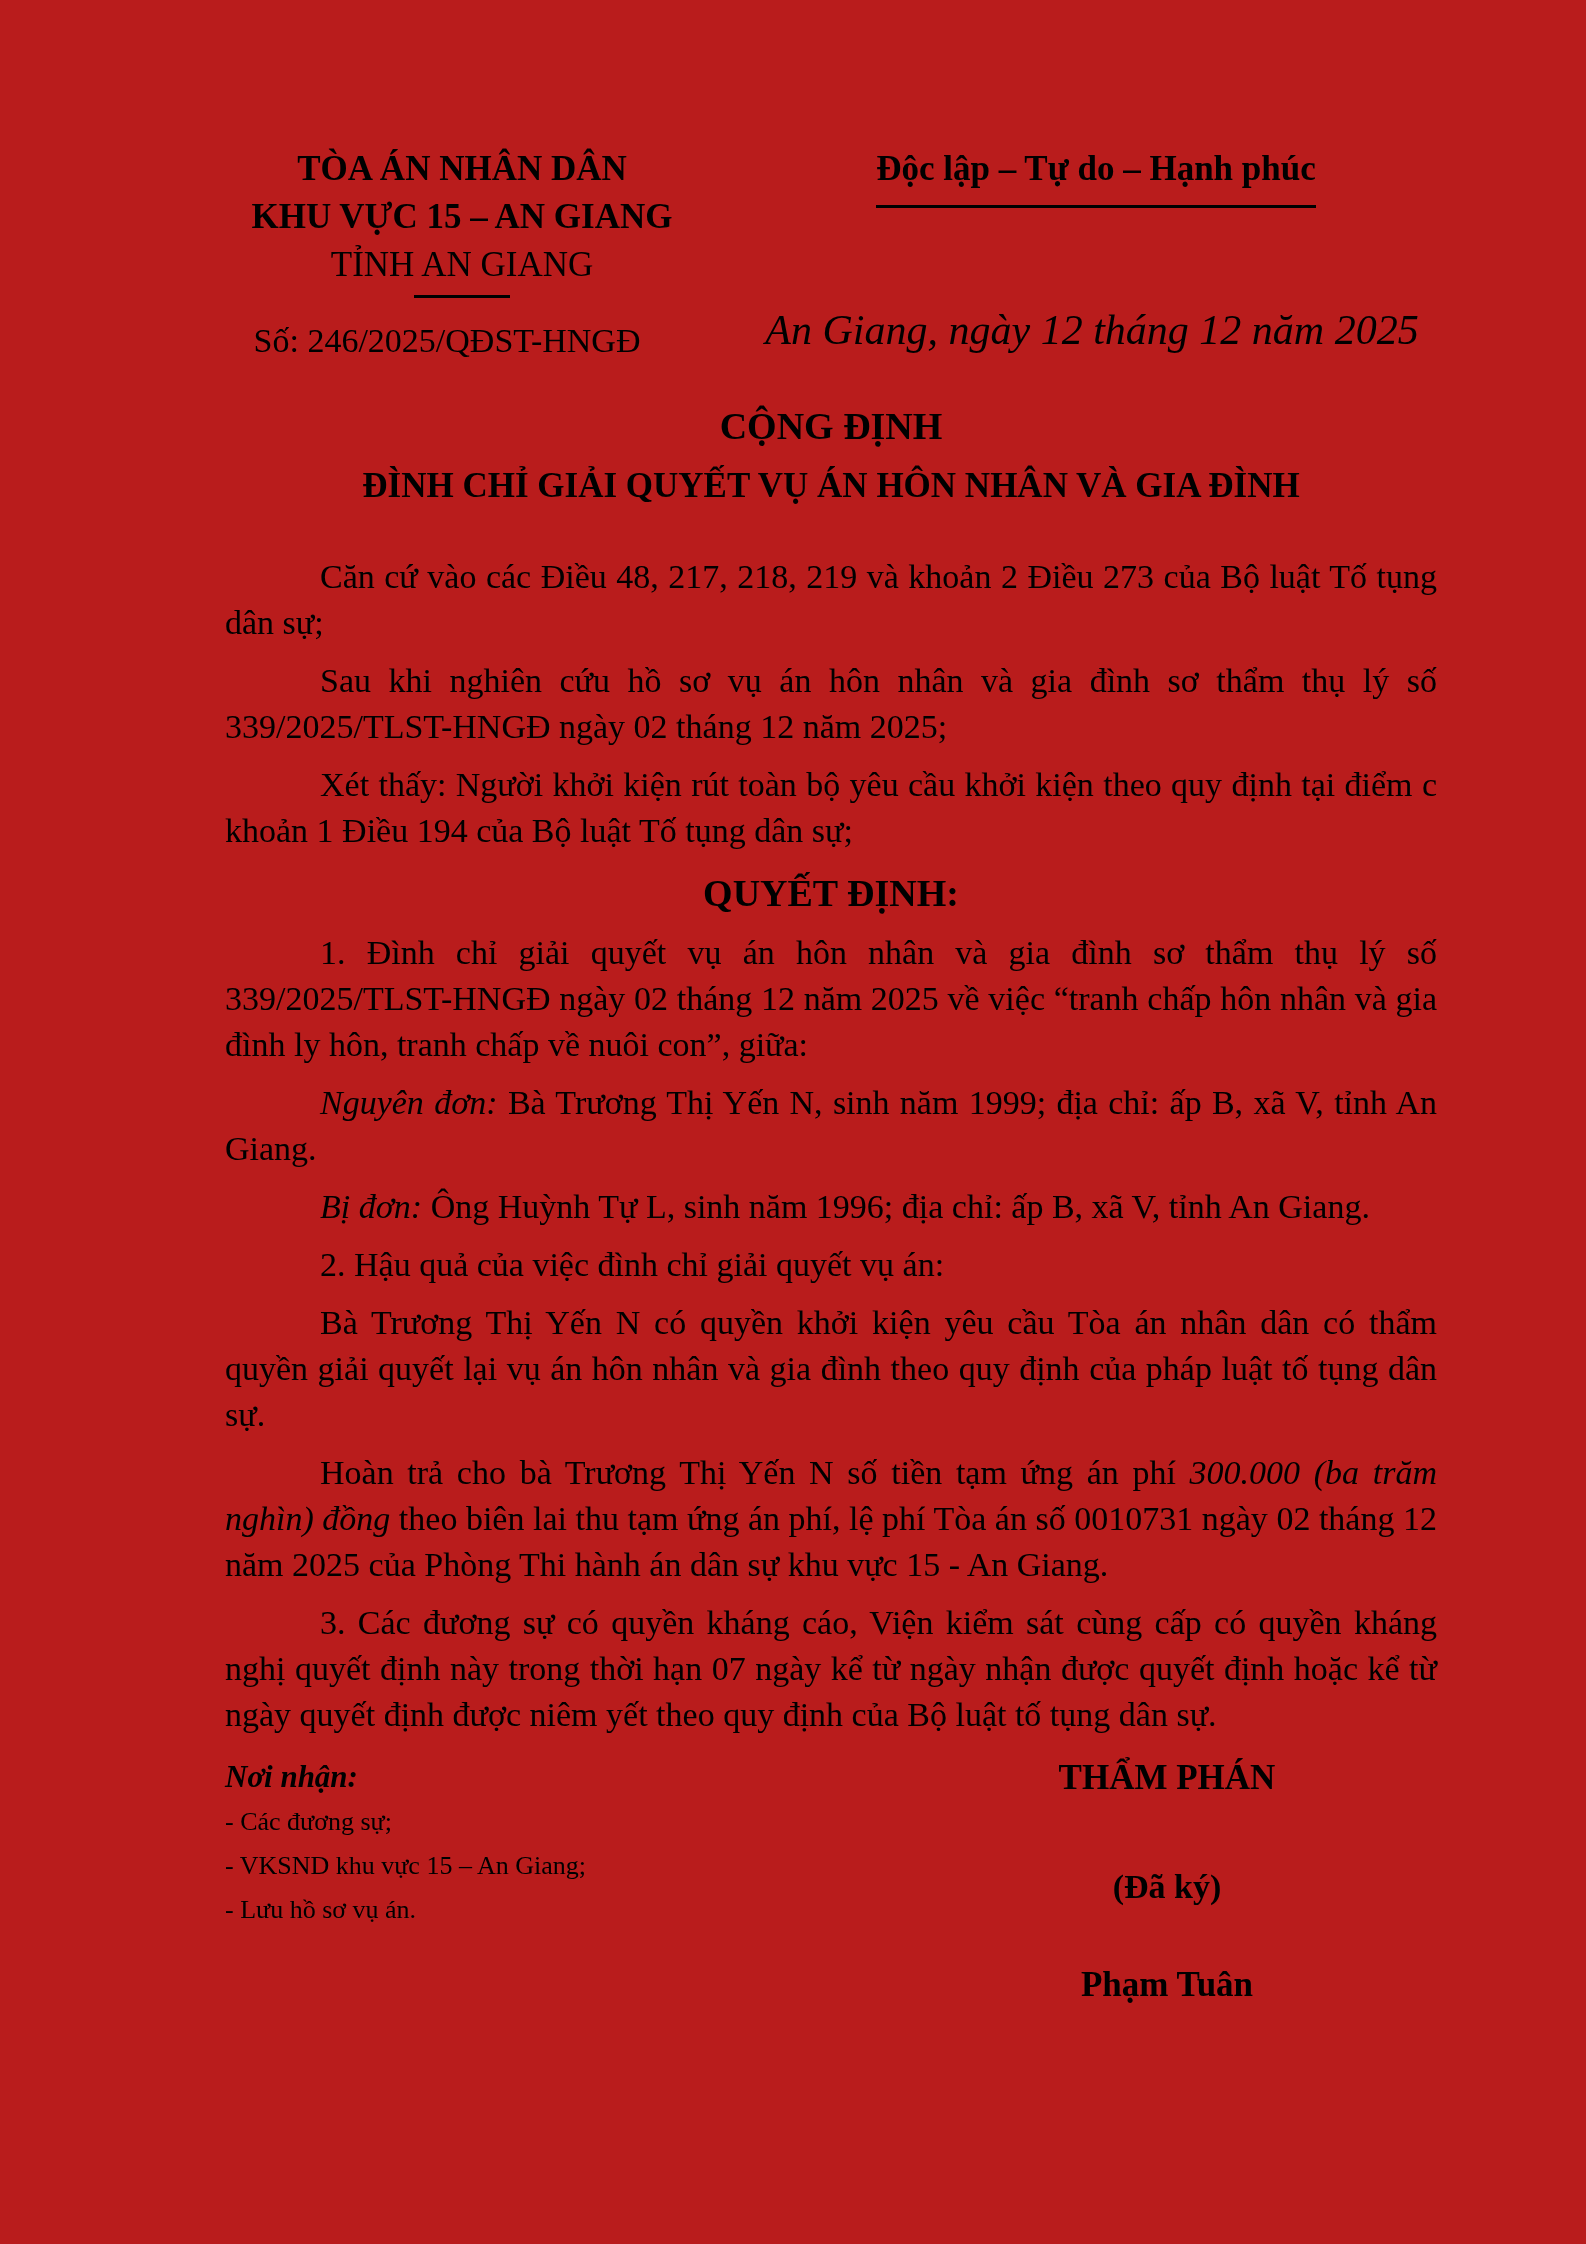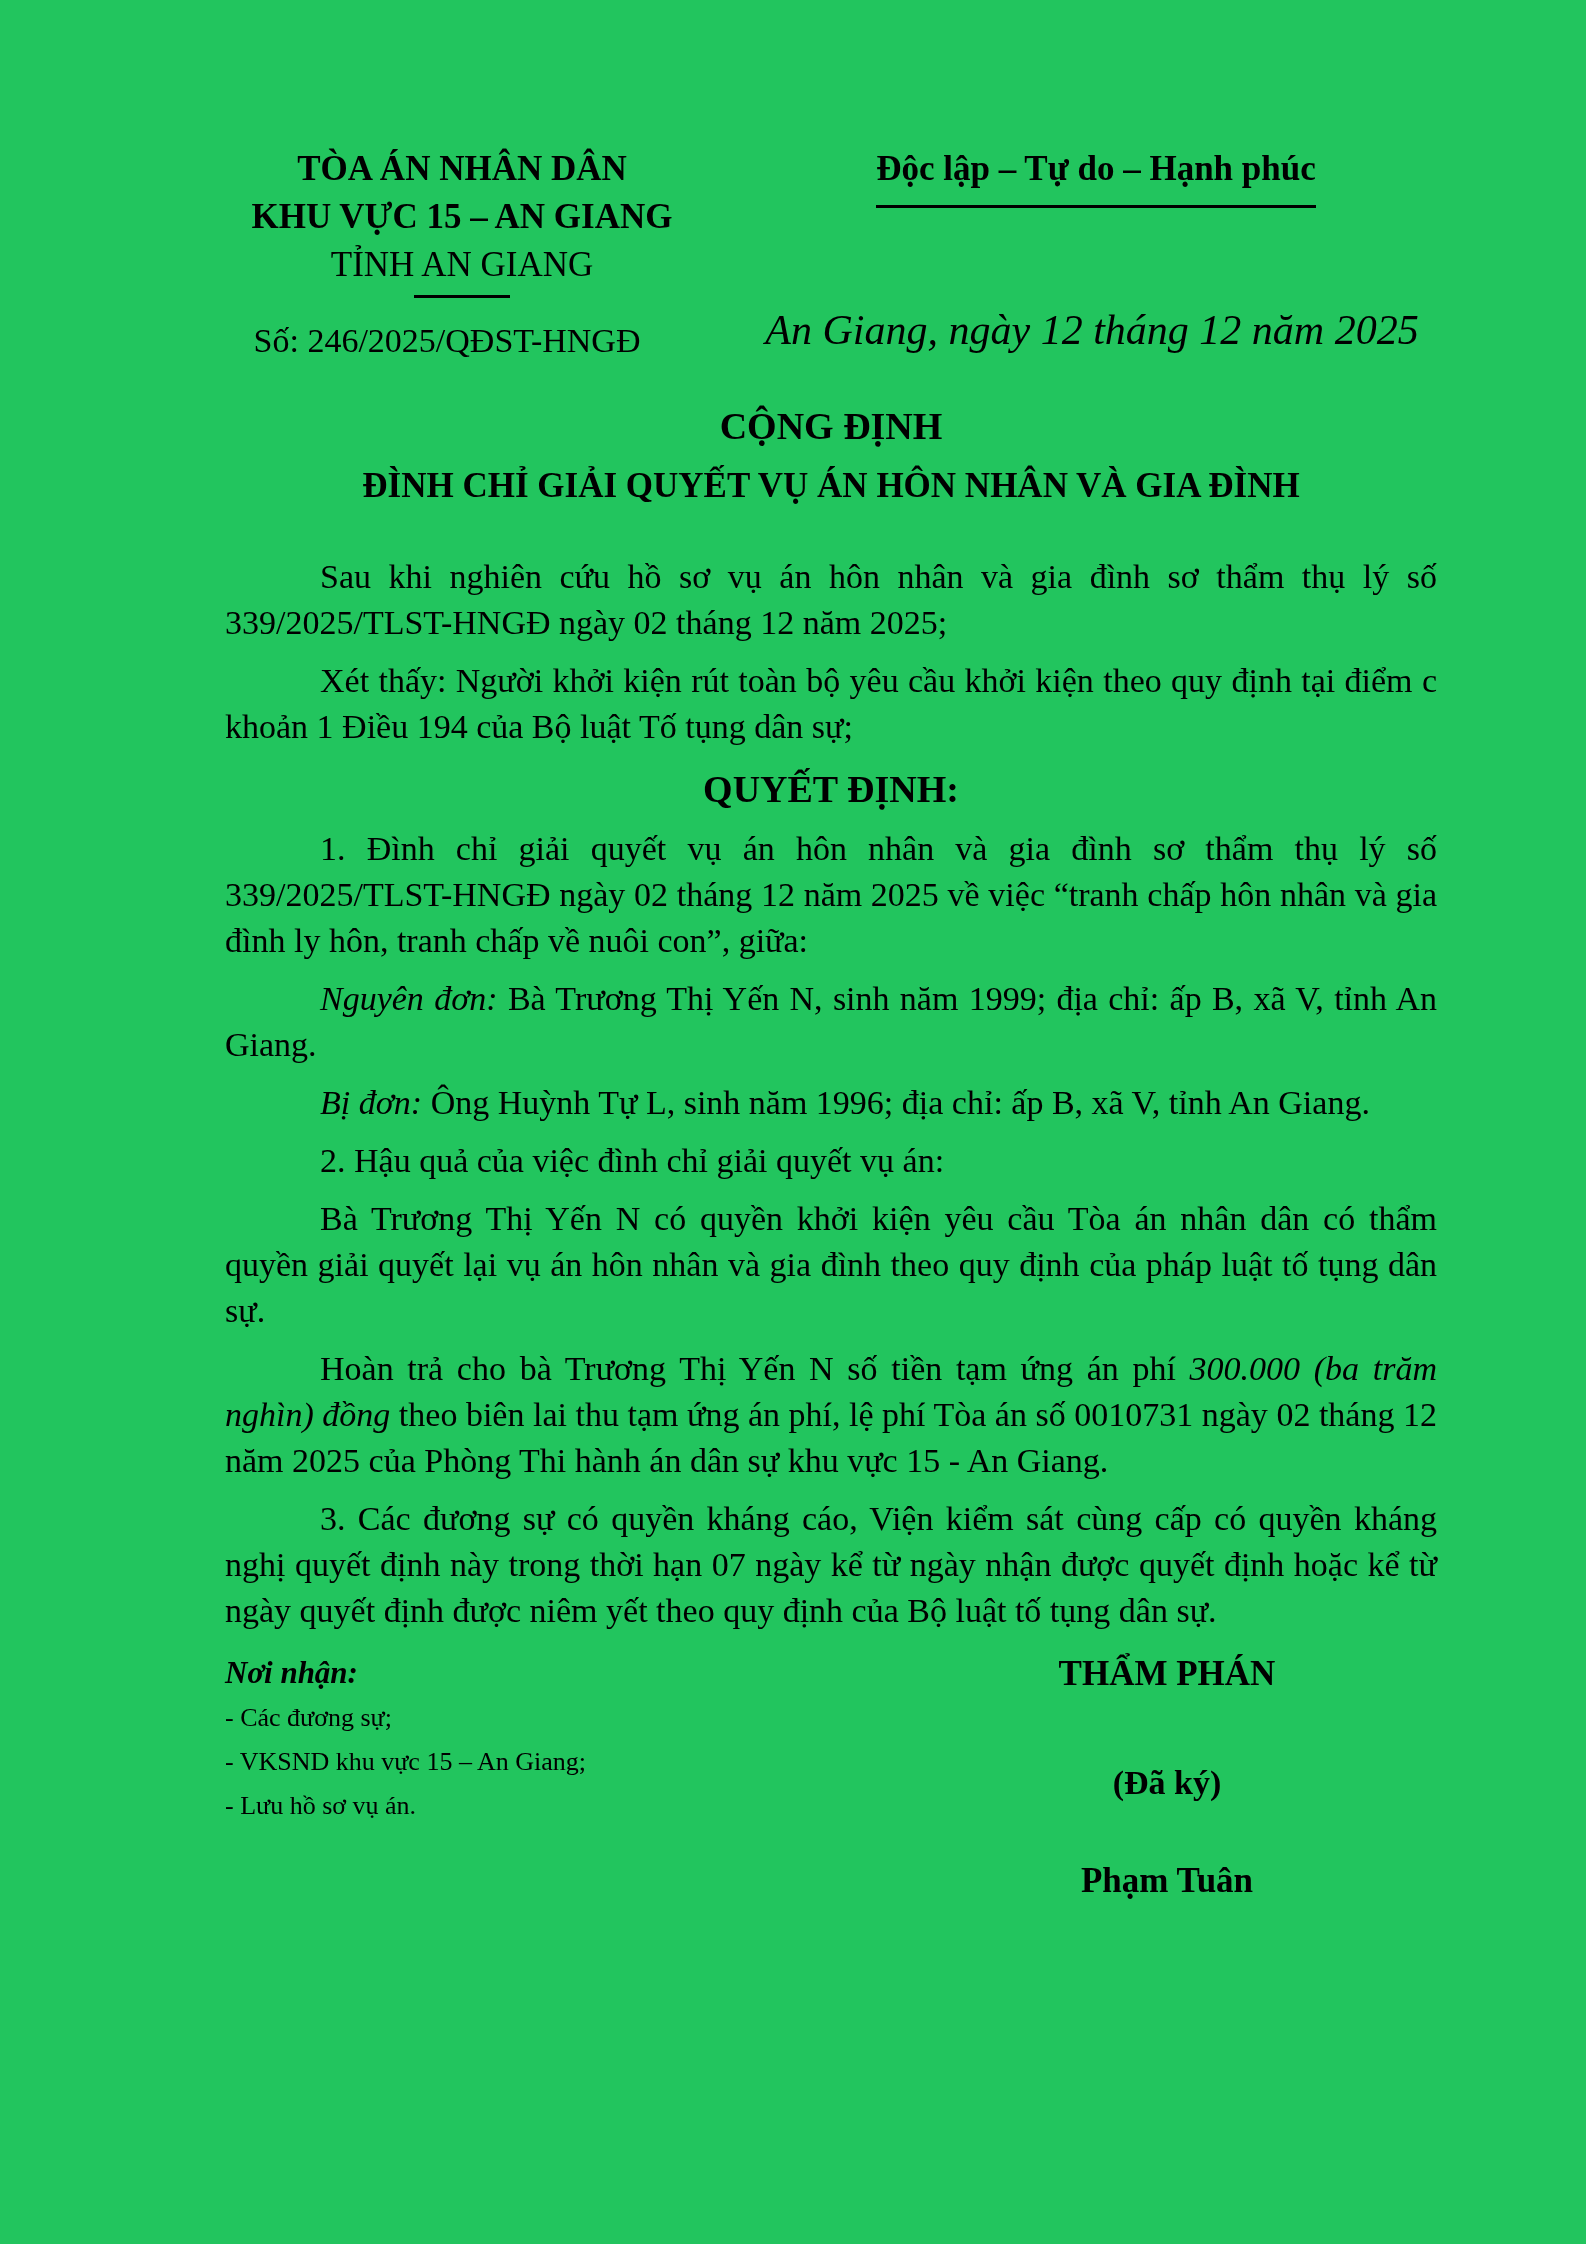--- a/index.html
+++ b/index.html
@@ -1,21 +1,21 @@
 <!DOCTYPE html>
 <html><head>
 <meta charset="utf-8">
 <style>
   * { margin: 0; padding: 0; box-sizing: border-box; }
   html, body { background: #ffffff; }
   .page {
     position: relative;
     width: 1586px;
     height: 2244px;
-    background: #22c55e;
+    background: #b91c1c;
     color: #000000;
     font-family: "Liberation Serif", "DejaVu Serif", serif;
     overflow: hidden;
   }
   .bold { font-weight: bold; }
   .italic { font-style: italic; }
 
   
   .hdr-left {
     position: absolute;
@@ -160,20 +160,21 @@
   </div>
 
   <div class="doc-number">Số: 246/2025/QĐST-HNGĐ</div>
   <div class="place-date">An Giang, ngày 12 tháng 12 năm 2025</div>
 
   <div class="content">
     <div class="title-main">CỘNG ĐỊNH</div>
     <div class="title-sub">ĐÌNH CHỈ GIẢI QUYẾT VỤ ÁN HÔN NHÂN VÀ GIA ĐÌNH</div>
 
     <div class="body-text">
+      <p>Căn cứ vào các Điều 48, 217, 218, 219 và khoản 2 Điều 273 của Bộ luật Tố tụng dân sự;</p>
       <p>Sau khi nghiên cứu hồ sơ vụ án hôn nhân và gia đình sơ thẩm thụ lý số 339/2025/TLST-HNGĐ ngày 02 tháng 12 năm 2025;</p>
       <p>Xét thấy: Người khởi kiện rút toàn bộ yêu cầu khởi kiện theo quy định tại điểm c khoản 1 Điều 194 của Bộ luật Tố tụng dân sự;</p>
     </div>
 
     <div class="decision-heading">QUYẾT ĐỊNH:</div>
 
     <p>1. Đình chỉ giải quyết vụ án hôn nhân và gia đình sơ thẩm thụ lý số 339/2025/TLST-HNGĐ ngày 02 tháng 12 năm 2025 về việc “tranh chấp hôn nhân và gia đình ly hôn, tranh chấp về nuôi con”, giữa:</p>
 
     <p><span class="italic">Nguyên đơn:</span><span> Bà Trương Thị Yến N, sinh năm 1999; địa chỉ: ấp B, xã V, tỉnh An Giang.</span></p>
 

